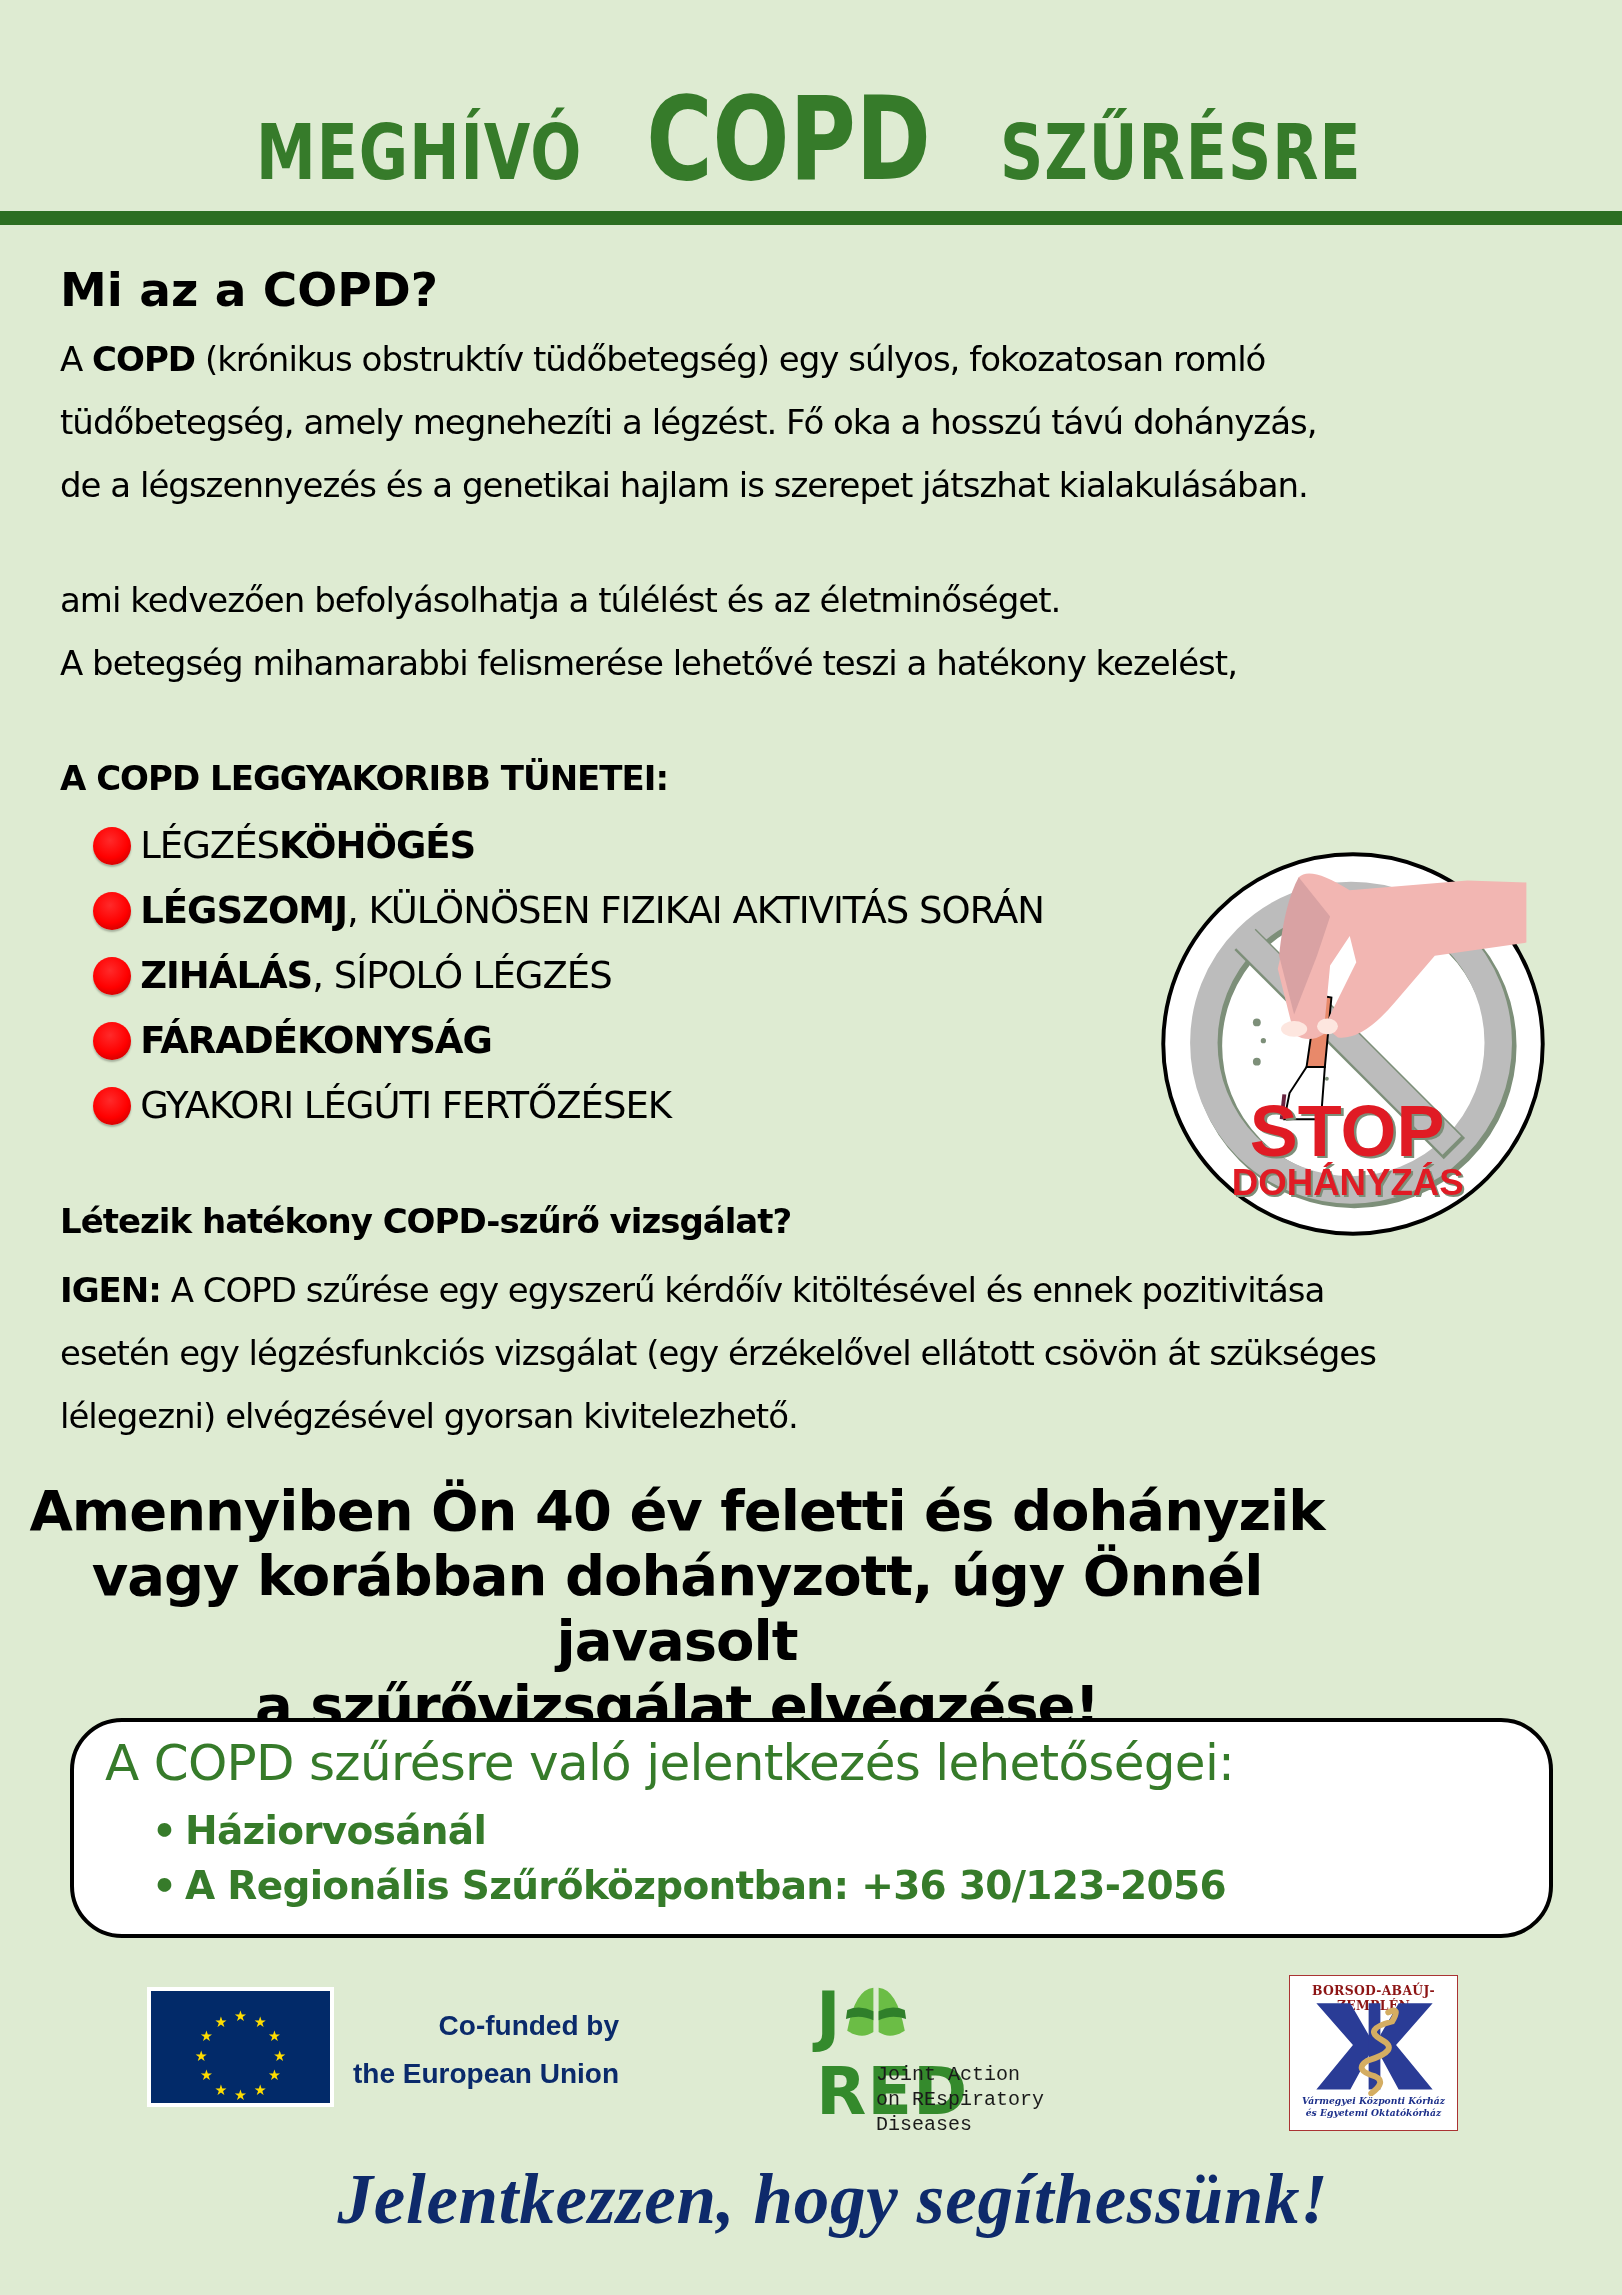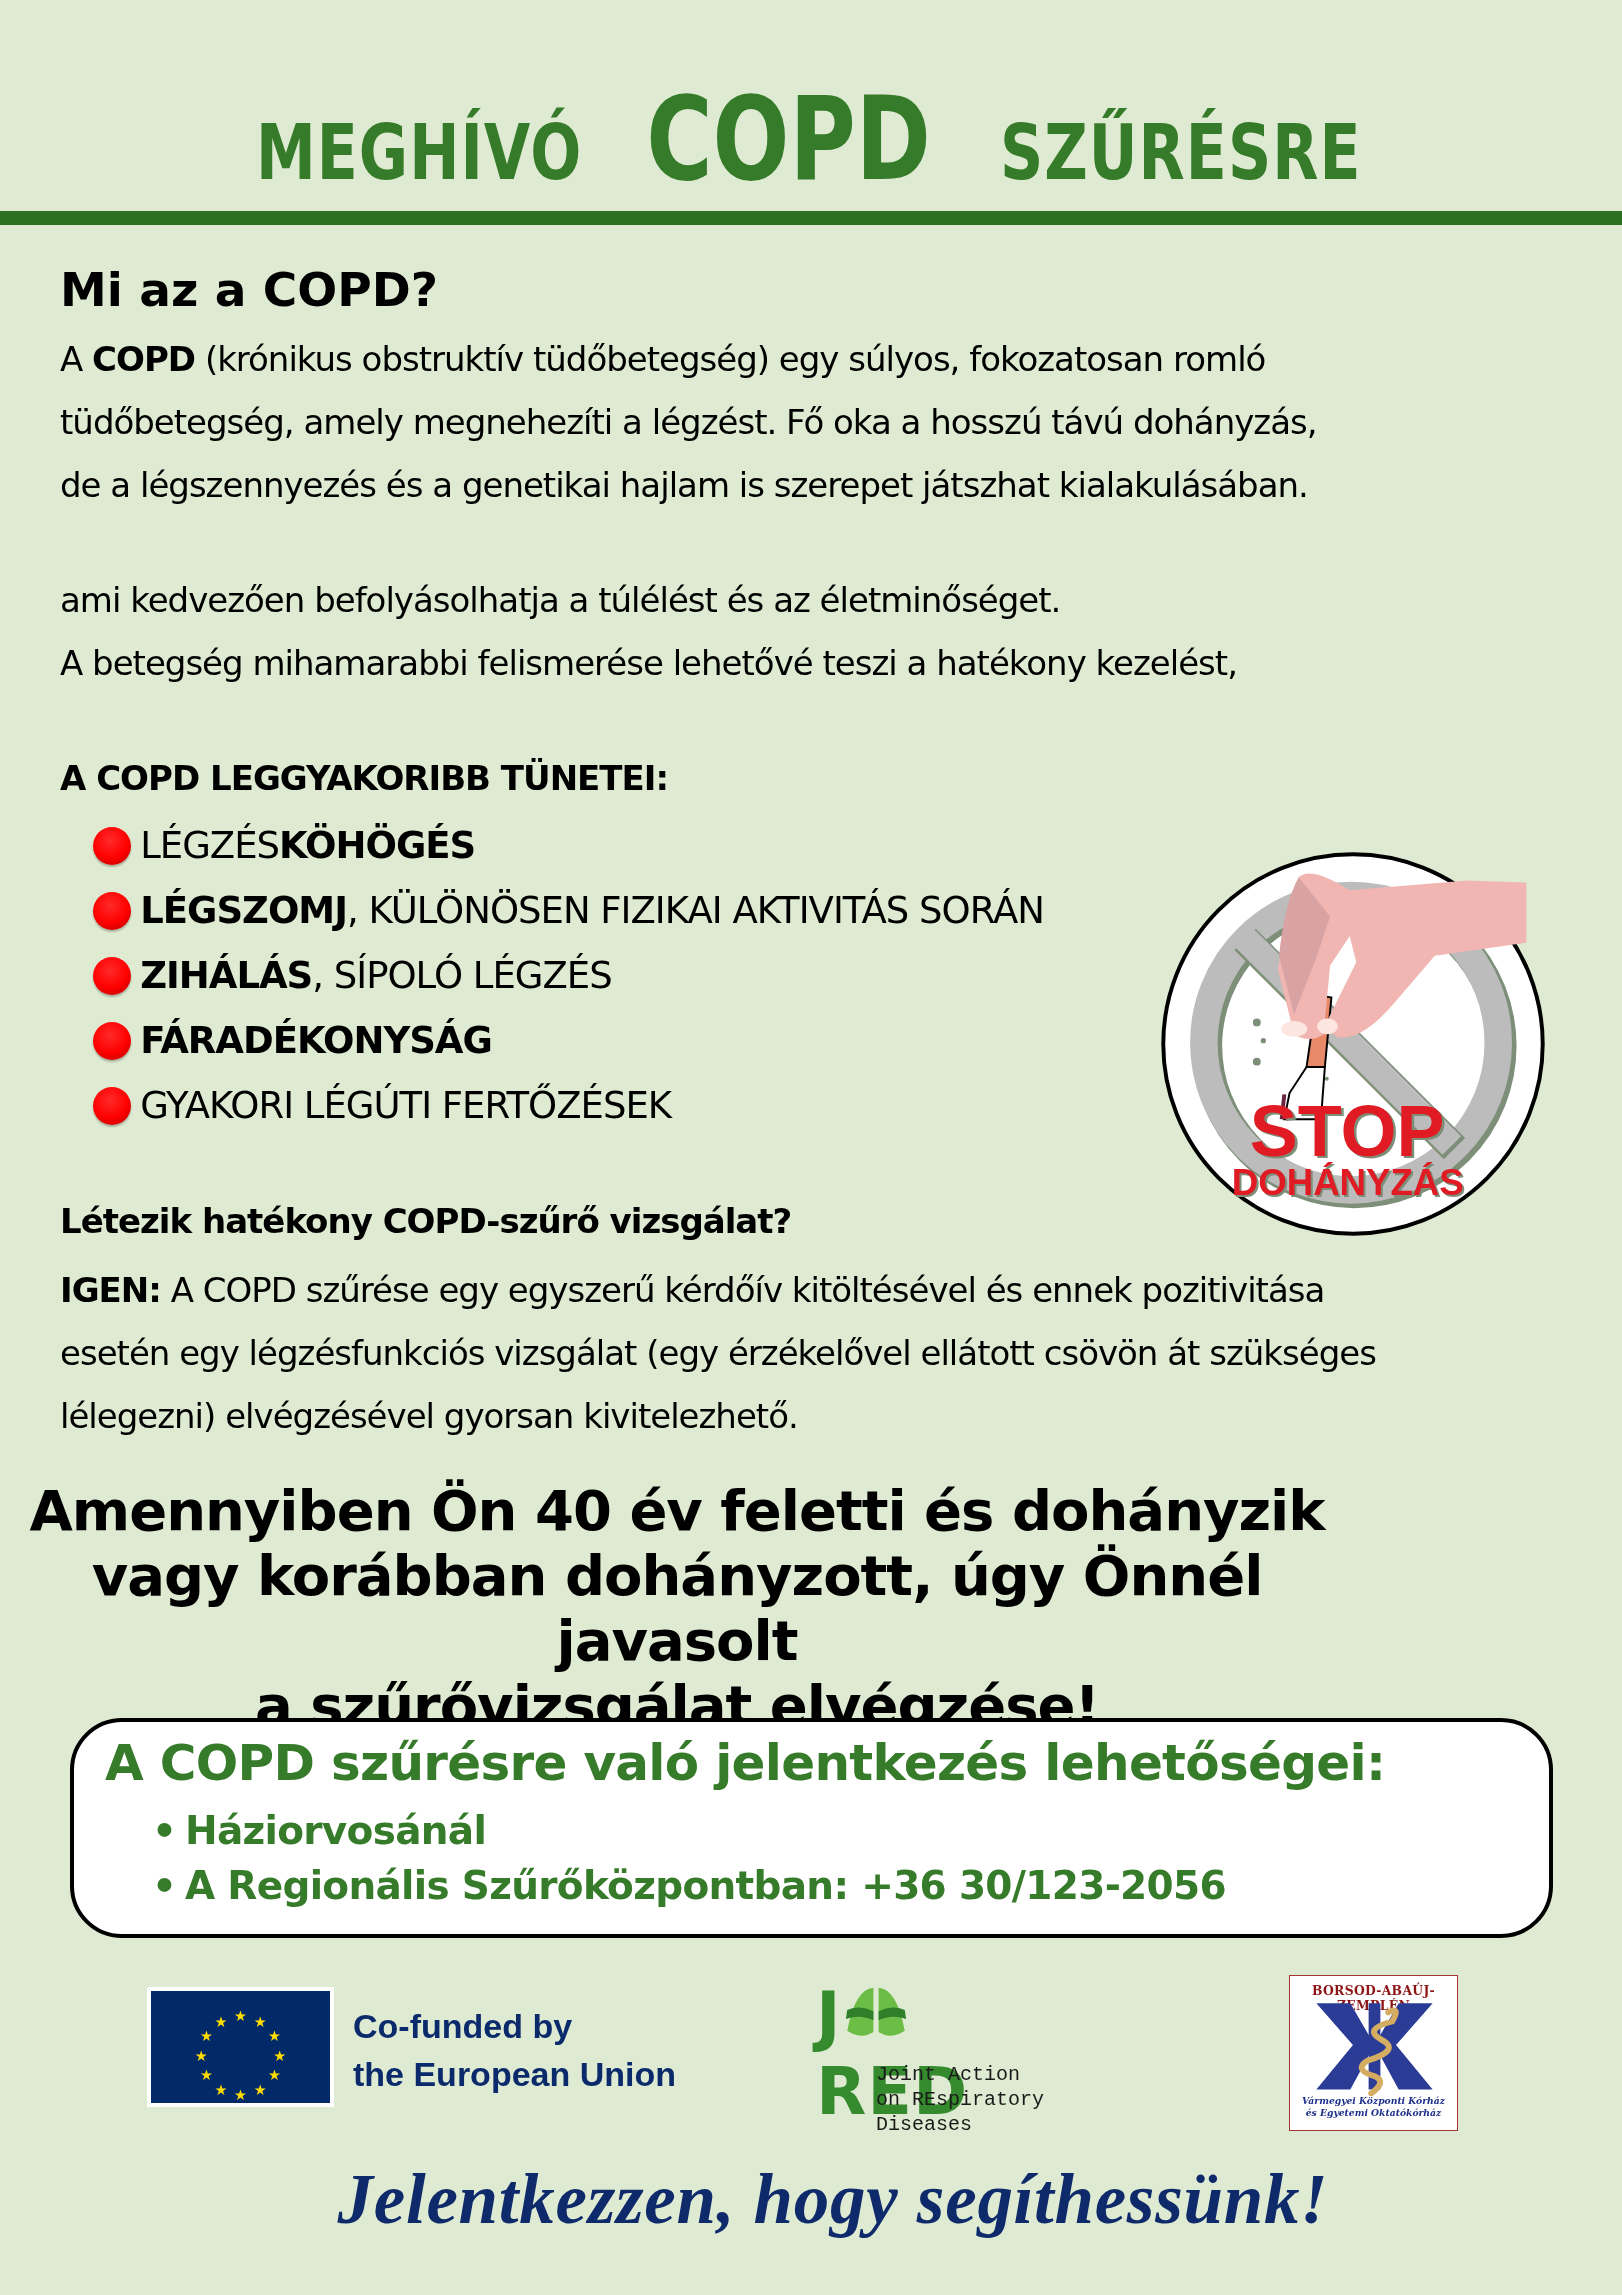--- a/index.html
+++ b/index.html
@@ -46,29 +46,29 @@
   .q-title { left: 60px; top: 1201px; font-size: 34px; font-weight: bold; font-family: "DejaVu Sans", sans-serif; letter-spacing: -1px; }
   .p3 { top: 1259px; }
 
   .cta { left: 0; top: 1478px; width: 1354px; text-align: center; font-size: 56px; font-weight: bold; line-height: 65px; font-family: "DejaVu Sans", sans-serif; letter-spacing: -1px; }
 
   
   .box {
     left: 70px; top: 1718px; width: 1483px; height: 220px;
     background: #fff; border: 4.6px solid #000; border-radius: 52px;
   }
-  .box-title { left: 105px; top: 1734px; font-size: 50px; font-weight: bold; color: #367b2a; font-family: "DejaVu Sans", sans-serif; letter-spacing: -0.7px; white-space: nowrap; }
+  .box-title { left: 105px; top: 1734px; font-size: 50px; font-weight: normal; color: #367b2a; font-family: "DejaVu Sans", sans-serif; letter-spacing: -0.7px; white-space: nowrap; }
   .box-list { left: 152px; top: 1803px; list-style: none; }
   .box-item { font-size: 39px; font-weight: bold; color: #367b2a; height: 55px; line-height: 55px; font-family: "DejaVu Sans", sans-serif; letter-spacing: -0.7px; white-space: nowrap; }
   .box-item .bul { display: inline-block; width: 33px; }
 
   
   .eu-flag { left: 147px; top: 1987px; width: 187px; height: 120px; background: #fff; padding: 3.9px; }
   .eu-flag .inner { width: 100%; height: 100%; background: #022a69; position: relative; }
-  .eu-text { left: 353px; top: 2002px; font-size: 34px; font-weight: bold; color: #0a2a6b; line-height: 48px; font-family: "Liberation Sans", sans-serif; }
+  .eu-text { left: 353px; top: 2002px; font-size: 28px; font-weight: bold; color: #0a2a6b; line-height: 48px; font-family: "Liberation Sans", sans-serif; text-align: right; }
 
   .jared { left: 811px; top: 1976px; width: 236px; height: 157px; }
   .jared-word { position: absolute; left: 5.2px; top: 2.6px; font-size: 65px; font-weight: bold; color: #348a2c; font-family: "DejaVu Sans", sans-serif; letter-spacing: 1.3px; }
   .jared-sub { position: absolute; left: 65px; top: 86px; font-size: 20px; line-height: 25px; color: #1a1a1a; font-family: Liberation Mono, monospace; }
 
   .bazmkk { left: 1289px; top: 1975px; width: 169px; height: 156px; background: #fff; border: 1.3px solid #a33; }
   .bazmkk .top { position: absolute; left: 0; top: 6.5px; width: 100%; text-align: center; font-size: 12.4px; font-weight: bold; color: #8c1414; font-family: "DejaVu Serif", serif; letter-spacing: 0.3px; }
   .bazmkk .bot { position: absolute; left: 0; top: 119px; width: 100%; text-align: center; font-size: 9.2px; font-weight: bold; color: #1c2f8a; line-height: 12.4px; font-family: "DejaVu Serif", serif; font-style: italic; }
 
   .slogan { left: 0; top: 2159px; width: 1623px; text-align: center; font-size: 71px; font-weight: bold; font-style: italic; color: #0e2a6b; font-family: "Liberation Serif", serif; letter-spacing: 0.7px; padding-left: 43px; }

